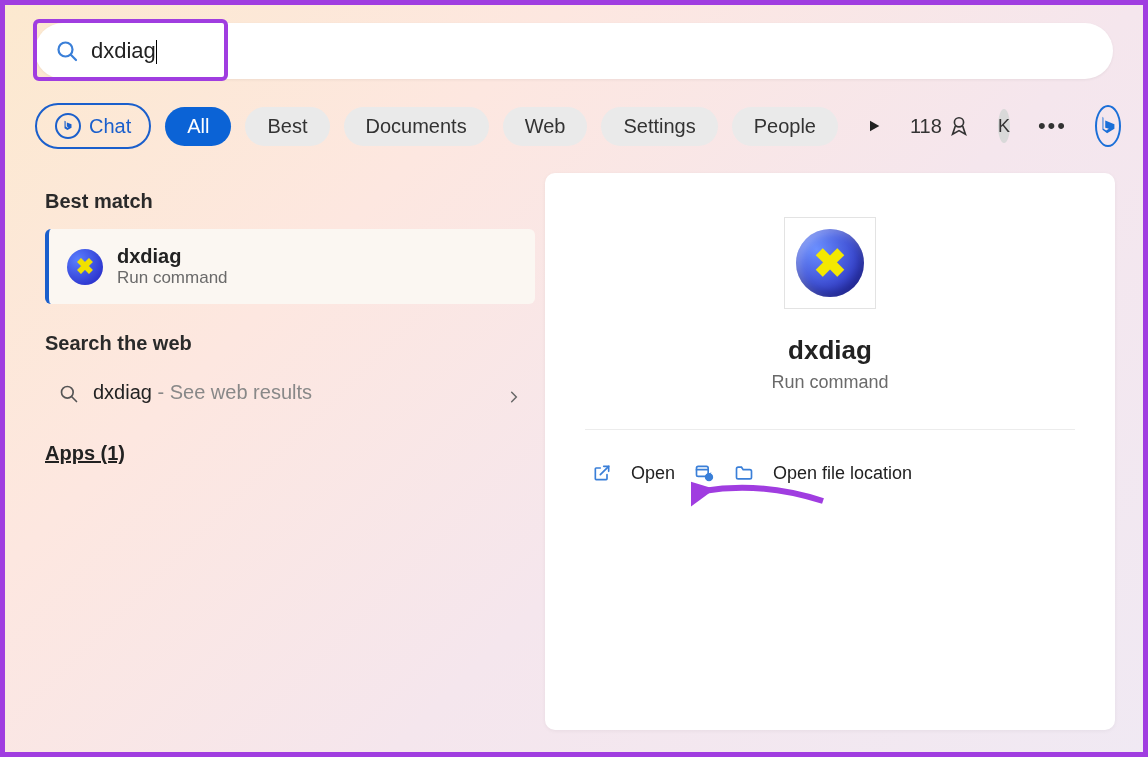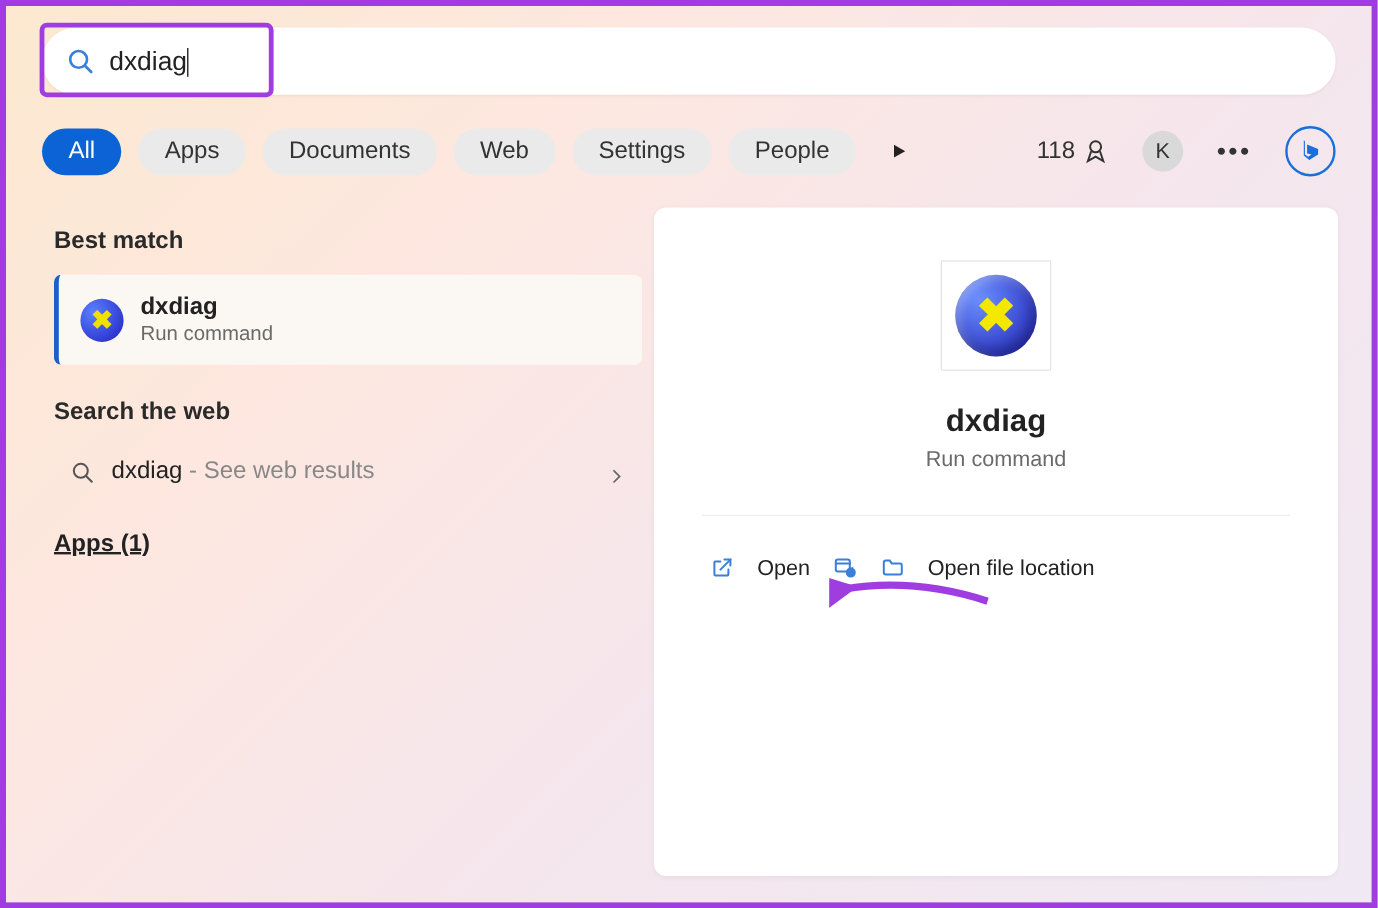--- a/index.html
+++ b/index.html
@@ -42,21 +42,21 @@
   width:26px; height:26px; border:2px solid #1a5fcc; border-radius:50%;
   display:flex; align-items:center; justify-content:center; font-weight:600; color:#1a5fcc;
 }
 .filter-pill {
   padding: 8px 22px; border-radius: 26px; font-size: 20px; color:#333;
   background: #eaeaea; cursor:pointer; border:none;
 }
 .filter-pill.active { background: #0b63d6; color:#fff; }
 .play-btn { margin-left: 14px; font-size: 18px; cursor:pointer; color:#222;}
 .spacer { flex:1; }
-.rewards { display:flex; align-items:center; gap:6px; font-size:20px; color:#333; margin-right:14px;margin-left:21px;}
+.rewards { display:flex; align-items:center; gap:6px; font-size:20px; color:#333; margin-right:14px;}
 .avatar-k {
   width:34px; height:34px; border-radius:50%; background:#d9d9d9;
   display:flex; align-items:center; justify-content:center; font-size:18px; color:#333; cursor:pointer;
 }
 .more-dots { font-size:22px; color:#333; margin: 0 14px; cursor:pointer; letter-spacing:2px;}
 .bing-btn {
   width:42px; height:42px; border-radius:50%; border:2px solid #1a6fd8;
   display:flex; align-items:center; justify-content:center; color:#1a6fd8; cursor:pointer;
 }
 
@@ -126,22 +126,30 @@
         <circle cx="10.5" cy="10.5" r="7"></circle>
         <line x1="21" y1="21" x2="15.8" y2="15.8"></line>
       </svg>
   </span>
   <span class="search-input">
     <span>dxdiag</span><span class="caret"></span>
   </span>
 </div>
 
 <div class="tabs-row">
+  <button class="chat-pill">
+    <span class="bing-ring">
+      <svg width="14" height="14" viewBox="0 0 24 24" fill="#1a5fcc">
+          <path d="M6 3v13l5 3 7-4V9l-8-3v7l3 1-2 1-3-2V4z"></path>
+        </svg>
+    </span>
+    <span>Chat</span>
+  </button>
   <button class="filter-pill active">All</button>
-  <button class="filter-pill">Apps</button>
+  <button class="filter-pill">Best</button>
   <button class="filter-pill">Documents</button>
   <button class="filter-pill">Web</button>
   <button class="filter-pill">Settings</button>
   <button class="filter-pill">People</button>
   <span class="play-btn">
     <svg width="16" height="16" viewBox="0 0 24 24" fill="#222">
         <path d="M6 4l14 8-14 8z"></path>
       </svg>
   </span>
   <span class="spacer"></span>

